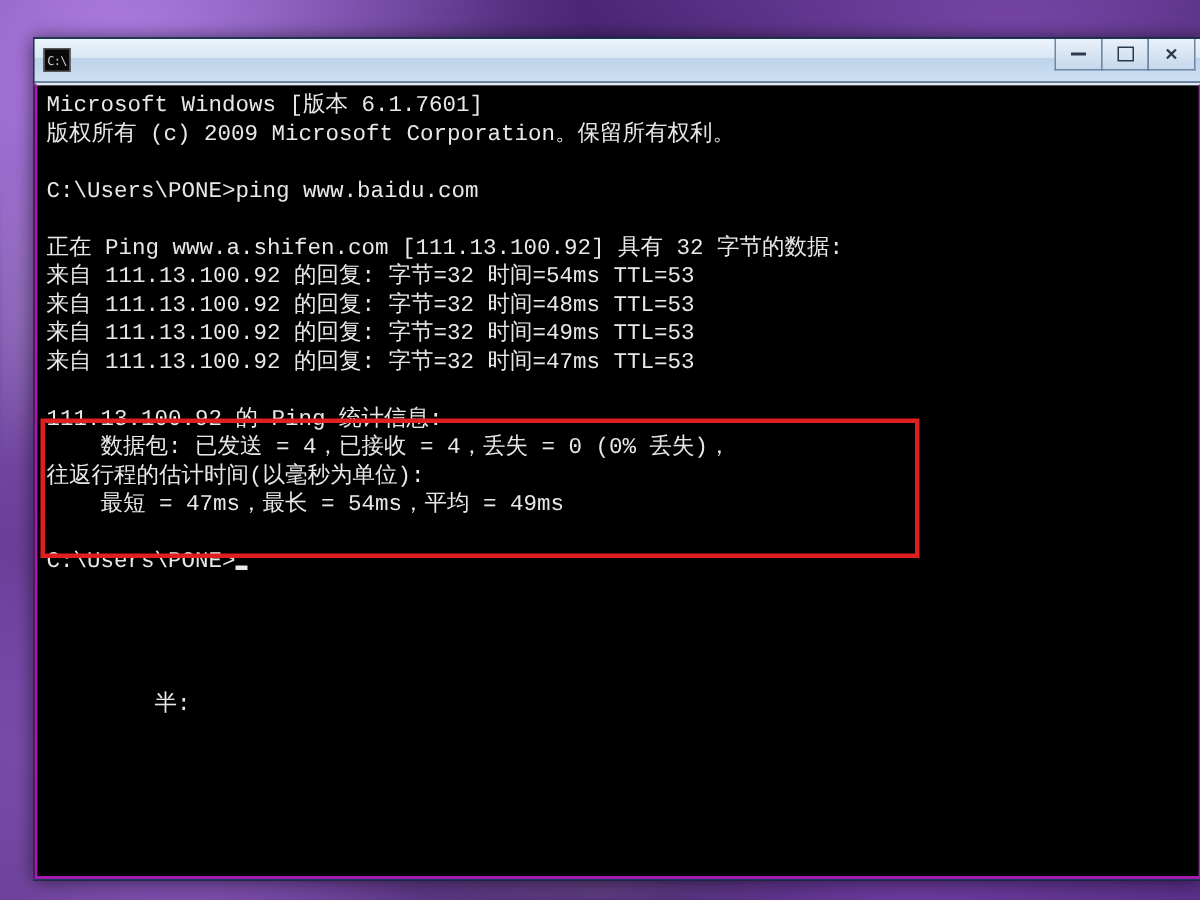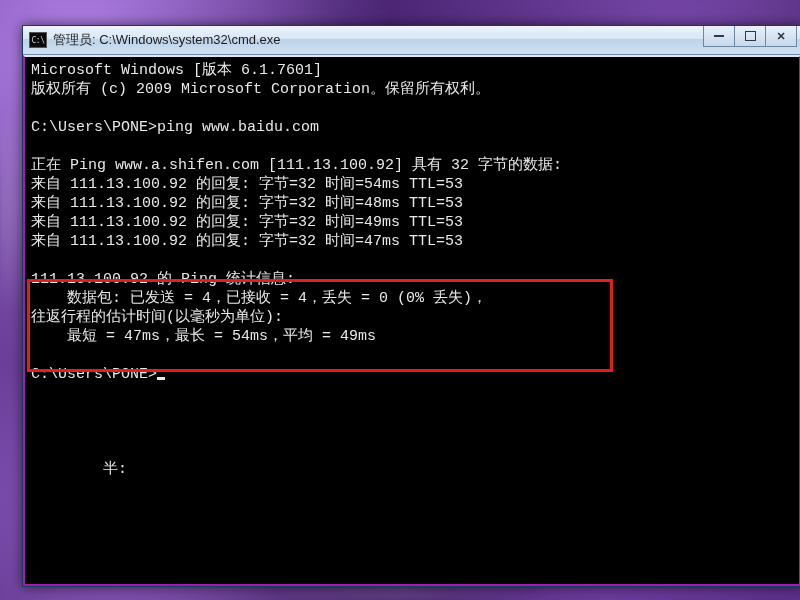--- a/index.html
+++ b/index.html
@@ -140,21 +140,20 @@
 </style>
 </head>
 <body>
 
 <div class="desktop">
 
   <div class="window">
 
     <div class="titlebar">
       <span class="icon">C:\</span>
-      <span class="title-text">管理员: C:\Windows\system32\cmd.exe</span>
       <span class="tb-spacer"></span>
       <div class="win-controls">
         <div class="win-btn min">
             <span></span>
           </div>
         <div class="win-btn max">
             <span></span>
           </div>
         <div class="win-btn close">
             <span></span>

